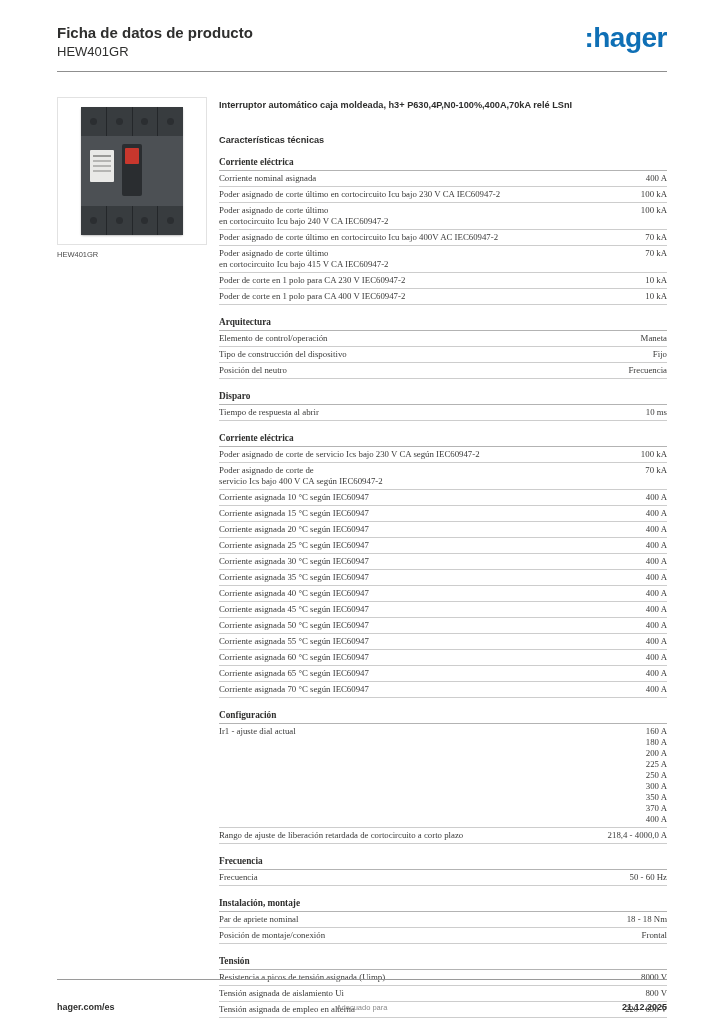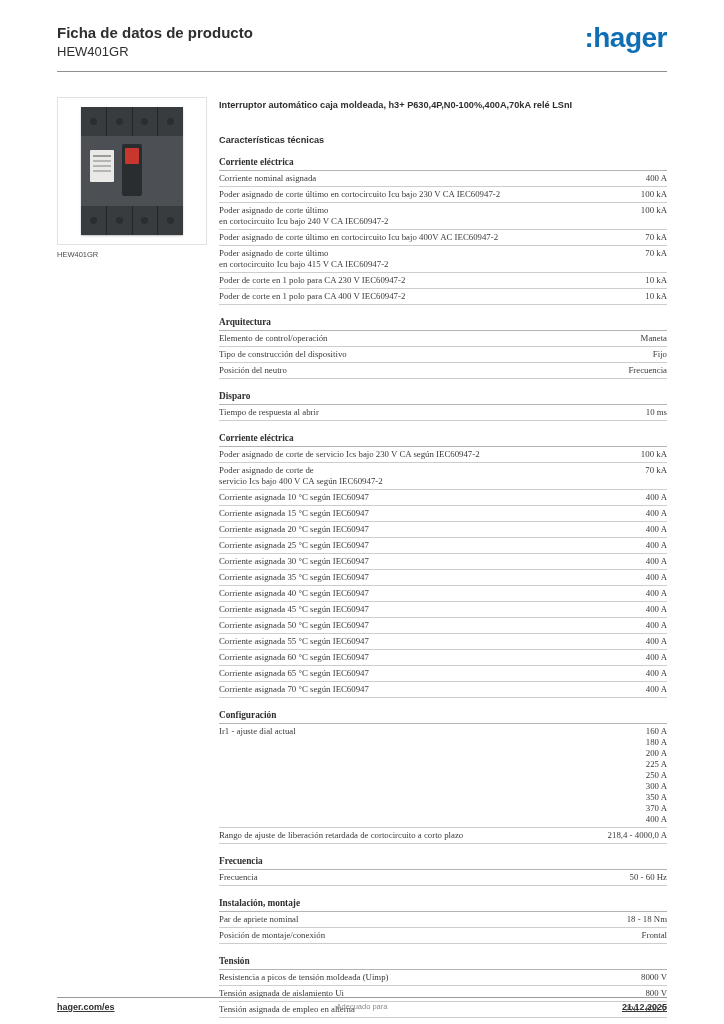--- a/index.html
+++ b/index.html
@@ -49,22 +49,22 @@
   .spec-row {
     display:flex; justify-content:space-between; align-items:flex-start; gap:16px;
     padding:2px 0; border-bottom:1px solid #cdcdcd;
     font-size:8.8px; line-height:11px; color:#3a3a39;
   }
   .spec-label { white-space:pre-line; }
   .spec-value { text-align:right; white-space:pre-line; flex:0 0 auto; }
 
   .page-footer {
     position:absolute; left:57px; right:57px; bottom:12px;
-    border-top:1px solid #9a9a9a; padding-top:4px;
-    display:flex; justify-content:space-between; align-items:flex-start;text-decoration:underline;
+    border-top:1px solid #9a9a9a; padding-top:22px;
+    display:flex; justify-content:space-between; align-items:flex-end;
   }
   .footer-left { font-size:9px; font-weight:bold; color:#2f2f2e; text-decoration:none; }
   .footer-center { position:absolute; left:0; right:0; text-align:center; font-size:7.5px; color:#8a8a8a; }
   .footer-right { font-size:9px; font-weight:bold; color:#2f2f2e; }
 </style>
 </head>
 <body>
 
 <header class="page-header">
   <h1 class="doc-title">Ficha de datos de producto</h1>
@@ -257,21 +257,21 @@
             <div class="spec-value">18 - 18 Nm</div>
           </div>
           <div class="spec-row">
             <div class="spec-label">Posición de montaje/conexión</div>
             <div class="spec-value">Frontal</div>
           </div>
         </section>
         <section class="spec-section">
           <h3 class="spec-title">Tensión</h3>
           <div class="spec-row">
-            <div class="spec-label">Resistencia a picos de tensión moldeada (Uimp)</div>
+            <div class="spec-label">Resistencia a picos de tensión asignada (Uimp)</div>
             <div class="spec-value">8000 V</div>
           </div>
           <div class="spec-row">
             <div class="spec-label">Tensión asignada de aislamiento Ui</div>
             <div class="spec-value">800 V</div>
           </div>
           <div class="spec-row">
             <div class="spec-label">Tensión asignada de empleo en alterna</div>
             <div class="spec-value">220 - 690 V</div>
           </div>

